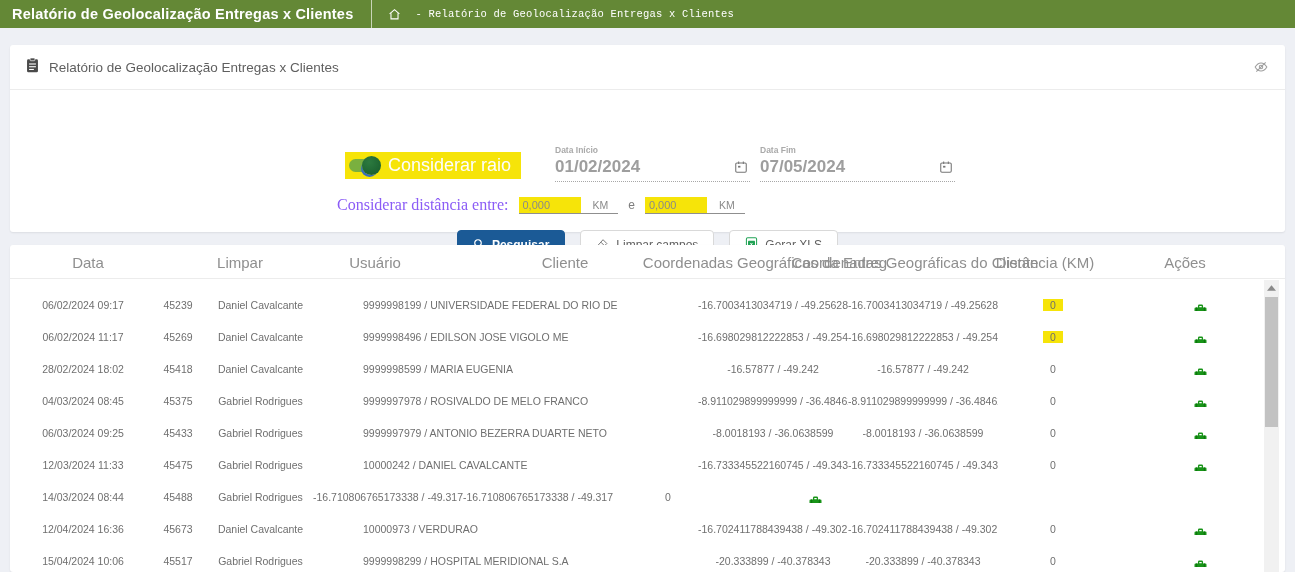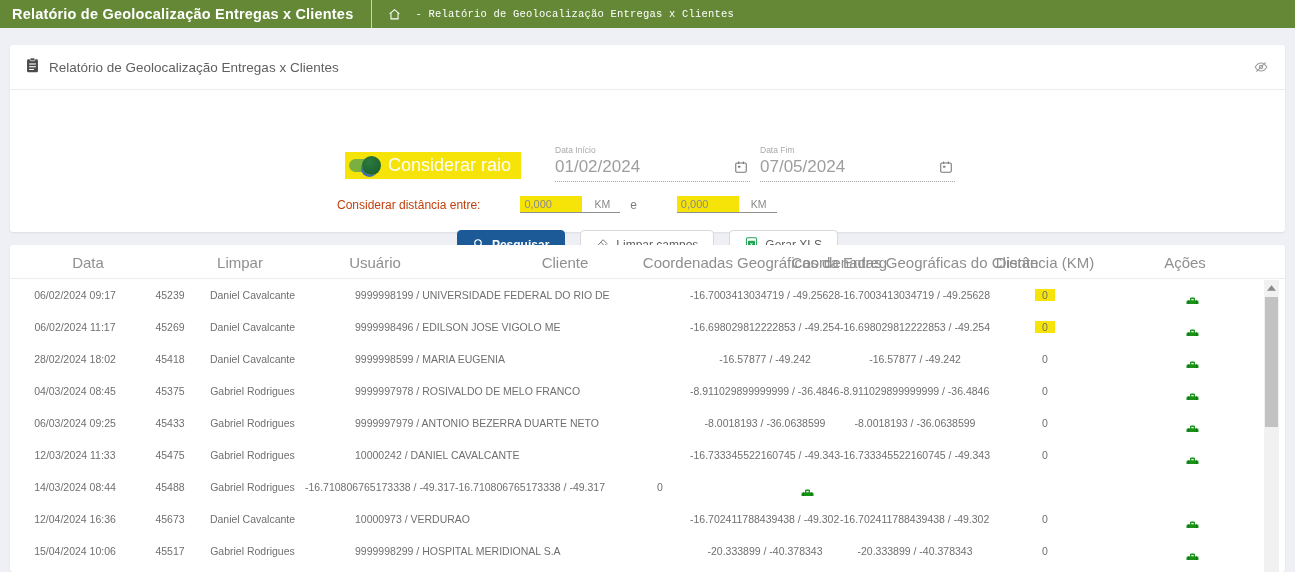--- a/index.html
+++ b/index.html
@@ -25,50 +25,50 @@
   
   .toggle-wrap { position:absolute; left:335px; top:62px; display:flex; align-items:center; gap:9px;
     background:#f6e409; padding:3px 10px 3px 4px; cursor:pointer; }
   .switch { width:30px; height:13px; background:#7ab03f; border-radius:8px; position:relative; display:inline-block; }
   .knob  { position:absolute; right:-2px; top:-3px; width:19px; height:19px; border-radius:50%;
     background:radial-gradient(circle at 38% 32%, #2c7a3f, #165a2b);
     box-shadow:-2px 3px 0 -1px #3a6fb5; }
   .toggle-txt { font-size:18px; color:#fdfdfd; }
 
   
-  .datefield { position:absolute; top:55px; width:195px; border-bottom:1px dotted #a7a7a7; padding-bottom:4px; }
+  .datefield { position:absolute; top:55px; width:195px; border-bottom:1px dotted #a7a7a7; padding-bottom:4px;font-weight:bold; }
   .df1 { left:545px; } .df2 { left:750px; }
   .dlabel { font-size:8.5px; color:#aaaaaa; margin-bottom:2px; }
   .dval-row { display:flex; align-items:center; }
   .dval { font-size:17px; color:#9e9e9e; flex:1; }
   .cal-ic { display:inline-flex; margin-right:2px; }
 
   
   .dist-row { position:absolute; left:0; top:106px; width:100%; display:flex; align-items:center;
     padding-left:327px; gap:10px; }
-  .dist-label { font-size:12px; color:#c2410c; }
-  .ufield { display:inline-flex; align-items:flex-end; border-bottom:1px solid #8f8f8f;margin-left:30px; }
+  .dist-label { font-size:16px; color:#8b5cf6;font-family:Liberation Serif, serif; }
+  .ufield { display:inline-flex; align-items:flex-end; border-bottom:1px solid #8f8f8f; }
   .yellow-input { width:62px; border:none; outline:none; background:#f6e409; color:#8a8a8a;
     font-size:11px; font-family:"Liberation Sans",sans-serif; padding:2px 4px; }
   .unit { font-size:10.5px; color:#8a8a8a; padding:0 10px 2px 12px; }
   .conj { font-size:12px; color:#7d7d7d; }
 
   
   .btn-row { position:absolute; top:140px; left:0; width:100%; display:flex; justify-content:center; gap:15px; }
   .btn { display:inline-flex; align-items:center; gap:7px; height:30px; padding:0 15px;
     border:1px solid #d9d9d9; border-radius:4px; background:#fff; color:#5f5f5f; font-size:12px;
     font-family:"Liberation Sans",sans-serif; cursor:pointer; }
   .btn.primary { background:#1b5a96; border-color:#1b5a96; color:#fff; font-weight:bold; }
 
   
   .table-card { margin-top:13px; height:327px; overflow:hidden; }
   .thead { position:relative; height:34px; border-bottom:1px solid #ececec; }
   .th { position:absolute; top:50%; transform:translate(-50%,-50%); font-size:15px; color:#8f8f8f; white-space:nowrap; }
   .tbody { position:relative; }
-  .trow { display:flex; align-items:center; height:32px; }
+  .trow { display:flex; align-items:flex-end; height:32px;padding-left:8px; }
   .c { font-size:10.5px; color:#6f6f6f; white-space:nowrap; overflow:hidden; flex:none; }
   .c-data   { width:130px; text-align:center; }
   .c-entrega{ width:60px;  text-align:center; }
   .c-usuario{ width:105px; text-align:center; }
   .c-cliente{ width:385px; text-align:left; padding-left:50px; }
   .c-ce     { width:150px; text-align:center; }
   .c-cc     { width:150px; text-align:center; }
   .c-dist   { width:110px; text-align:center; }
   .c-acoes  { width:185px; text-align:center; }
   .hl { background:#f6e409; padding:1px 7px; }

